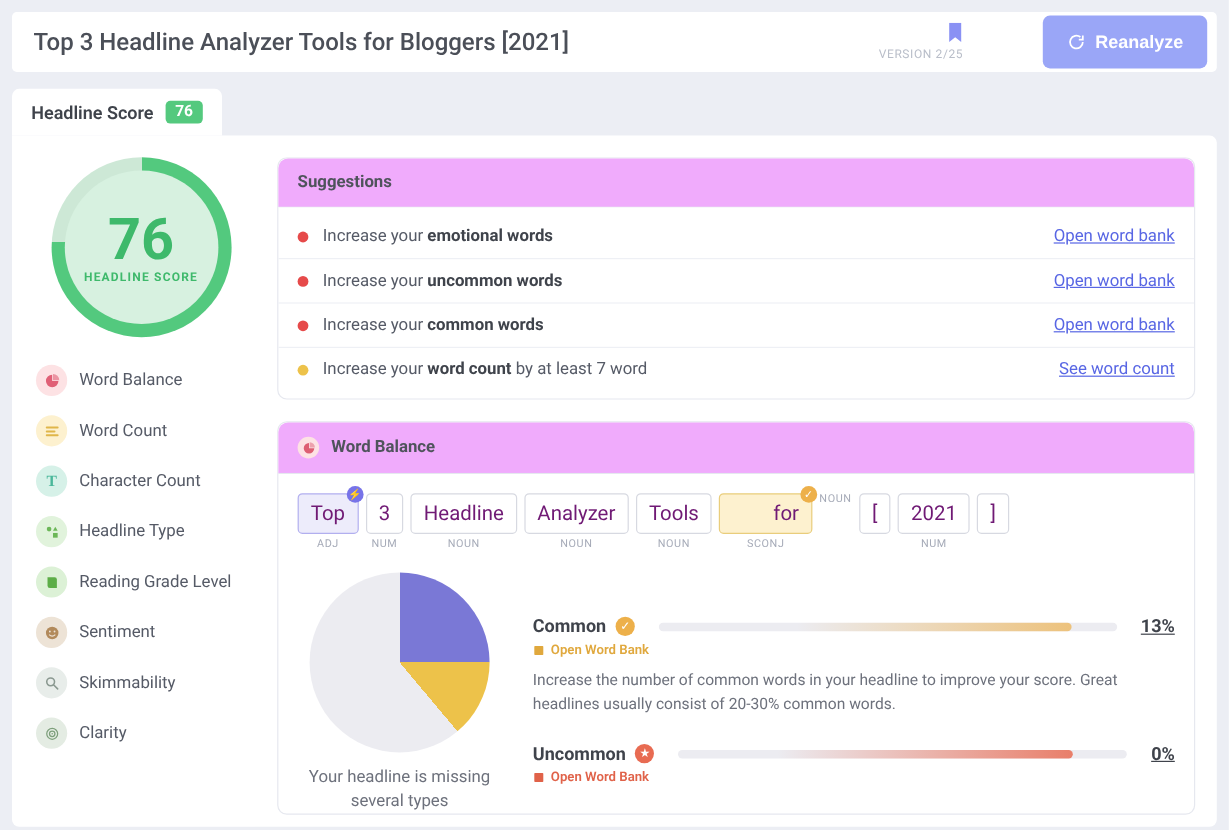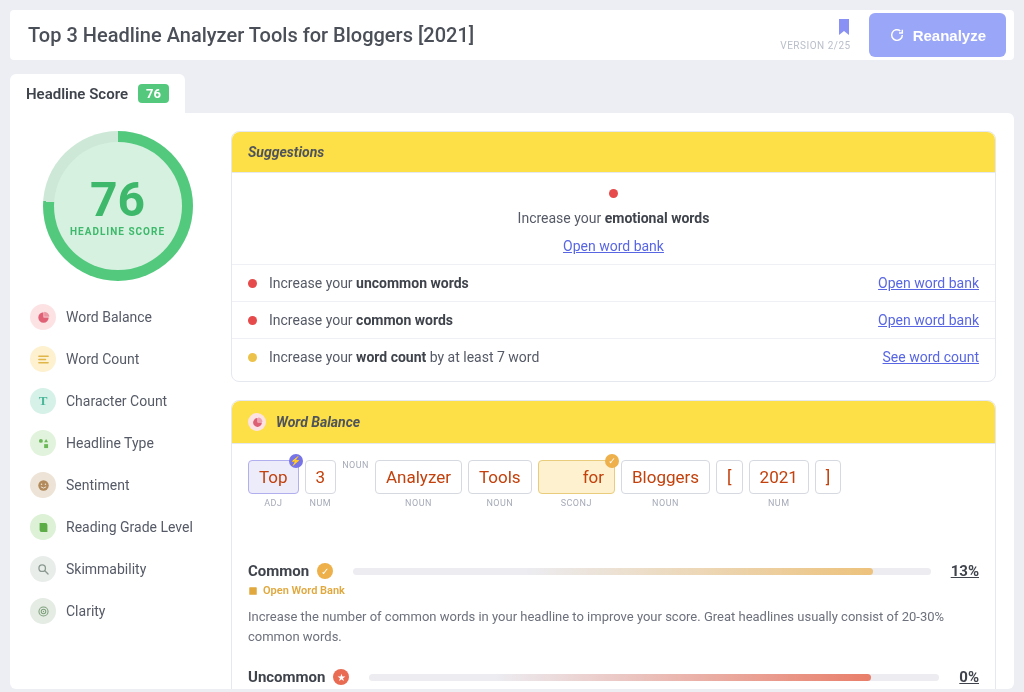--- a/index.html
+++ b/index.html
@@ -15,20 +15,21 @@
 
   
   .header {
     display: flex;
     align-items: center;
     background: #fff;
     margin: 10px 10px 0 10px;
     padding: 0 8px 0 18px;
     height: 50px;
     border-radius: 4px;
+    gap: 48px;
   }
   .header-title {
     flex: 1;
     font-size: 20px;
     color: #4b4f58;
     font-weight: 500;
   }
   .header-meta {
     display: flex;
     flex-direction: column;
@@ -194,30 +195,29 @@
     overflow: hidden;
   }
 
   .card {
     border: 1px solid #e6e8ef;
     border-radius: 8px;
     margin-bottom: 18px;
     background: #fff;
   }
   .card-header {
-    background: #fde047;
+    background: #f0abfc;
     border-bottom: 1px solid #e6e8ef;
     padding: 12px 16px;
     font-weight: 700;
     color: #4f535c;
     border-radius: 8px 8px 0 0;
     display: flex;
     align-items: center;
     gap: 10px;
-    font-style: italic;
   }
   .card-header .hicon {
     width: 18px; height: 18px;
     border-radius: 50%;
     background: #fde2e4;
     color: #dd5f73;
     display: inline-flex;
     align-items: center;
     justify-content: center;
     font-size: 10px;
@@ -225,21 +225,21 @@
 
   
   .sugg-list { padding: 6px 0; }
   .sugg-row {
     display: flex;
     align-items: center;
     padding: 10px 16px;
     border-top: 1px solid #eef0f5;
     gap: 12px;
   }
-  .sugg-row:first-child { border-top: none; flex-direction: column; }
+  .sugg-row:first-child { border-top: none; }
   .dot {
     width: 9px; height: 9px; border-radius: 50%;
     flex-shrink: 0;
   }
   .dot-red { background: #e64a4a; }
   .dot-yellow { background: #edc24a; }
   .sugg-text { flex: 1; color: #555a66; }
   .sugg-text b { color: #3f434b; }
   .sugg-link {
     color: #5866e4;
@@ -259,21 +259,21 @@
     flex-direction: column;
     align-items: center;
     gap: 4px;
     position: relative;
   }
   .token-box {
     border: 1px solid #d7d9e1;
     border-radius: 4px;
     padding: 6px 10px;
     font-size: 17px;
-    color: #c2410c;
+    color: #701a75;
     background: #fff;
     text-align: right;
   }
   .token-badge {
     position: absolute;
     top: -6px; right: -4px;
     width: 14px; height: 14px;
     border-radius: 50%;
     color: #fff;
     font-size: 9px;
@@ -422,39 +422,39 @@
         <span class="side-icon ic-green">
           <svg width="13" height="13" viewBox="0 0 20 20">
               <circle cx="6" cy="6" r="3" fill="currentColor"></circle>
               <rect x="11" y="11" width="6" height="6" fill="currentColor"></rect>
               <path d="M14 3l3 5h-6z" fill="currentColor"></path>
             </svg>
         </span>
         <span>Headline Type</span>
       </div>
       <div class="side-item">
+        <span class="side-icon ic-green2">
+          <svg width="13" height="13" viewBox="0 0 20 20">
+              <path fill="currentColor" d="M4 3h9a3 3 0 0 1 3 3v11H7a3 3 0 0 1-3-3z"></path>
+            </svg>
+        </span>
+        <span>Reading Grade Level</span>
+      </div>
+      <div class="side-item">
         <span class="side-icon ic-brown">
           <svg width="13" height="13" viewBox="0 0 20 20">
               <circle cx="10" cy="10" r="8" fill="currentColor"></circle>
               <circle cx="7" cy="8" r="1.2" fill="#ede3d6"></circle>
               <circle cx="13" cy="8" r="1.2" fill="#ede3d6"></circle>
               <path d="M6 12q4 4 8 0" stroke="#ede3d6" stroke-width="1.5" fill="none"></path>
             </svg>
         </span>
         <span>Sentiment</span>
       </div>
       <div class="side-item">
-        <span class="side-icon ic-green2">
-          <svg width="13" height="13" viewBox="0 0 20 20">
-              <path fill="currentColor" d="M4 3h9a3 3 0 0 1 3 3v11H7a3 3 0 0 1-3-3z"></path>
-            </svg>
-        </span>
-        <span>Reading Grade Level</span>
-      </div>
-      <div class="side-item">
         <span class="side-icon ic-gray">
           <svg width="13" height="13" viewBox="0 0 20 20">
               <circle cx="8" cy="8" r="5" fill="none" stroke="currentColor" stroke-width="2"></circle>
               <path d="M12 12l5 5" stroke="currentColor" stroke-width="2" stroke-linecap="round"></path>
             </svg>
         </span>
         <span>Skimmability</span>
       </div>
       <div class="side-item">
         <span class="side-icon ic-sage">
@@ -514,54 +514,58 @@
         <div class="token hl-purple">
           <span class="token-badge badge-purple">⚡</span>
           <span class="token-box">Top</span>
           <span class="pos">ADJ</span>
         </div>
         <div class="token">
           <span class="token-box">3</span>
           <span class="pos">NUM</span>
         </div>
         <div class="token">
+          <span class="token-box">Headline</span>
           <span class="pos">NOUN</span>
         </div>
         <div class="token">
           <span class="token-box">Analyzer</span>
           <span class="pos">NOUN</span>
         </div>
         <div class="token">
           <span class="token-box">Tools</span>
           <span class="pos">NOUN</span>
         </div>
         <div class="token hl-yellow">
           <span class="token-badge badge-orange">✓</span>
           <span class="token-box">for</span>
           <span class="pos">SCONJ</span>
         </div>
         <div class="token">
-          <span class="token-box">Bloggers</span>
           <span class="pos">NOUN</span>
         </div>
         <div class="token">
           <span class="token-box">[</span>
           <span class="pos"></span>
         </div>
         <div class="token">
           <span class="token-box">2021</span>
           <span class="pos">NUM</span>
         </div>
         <div class="token">
           <span class="token-box">]</span>
           <span class="pos"></span>
         </div>
       </div>
 
       <div class="balance-body">
+        <div class="pie-col">
+          <div class="pie"></div>
+          <div class="pie-caption">Your headline is missing several types</div>
+        </div>
 
         <div class="breakdown">
           <div class="bd-row">
             <div class="bd-head">
               <span class="bd-title">Common</span>
               <span class="bd-check orange">✓</span>
               <span class="bd-bar-wrap">
                   <span class="bd-bar-grad1"></span>
                 </span>
               <span class="bd-pct">13%</span>

